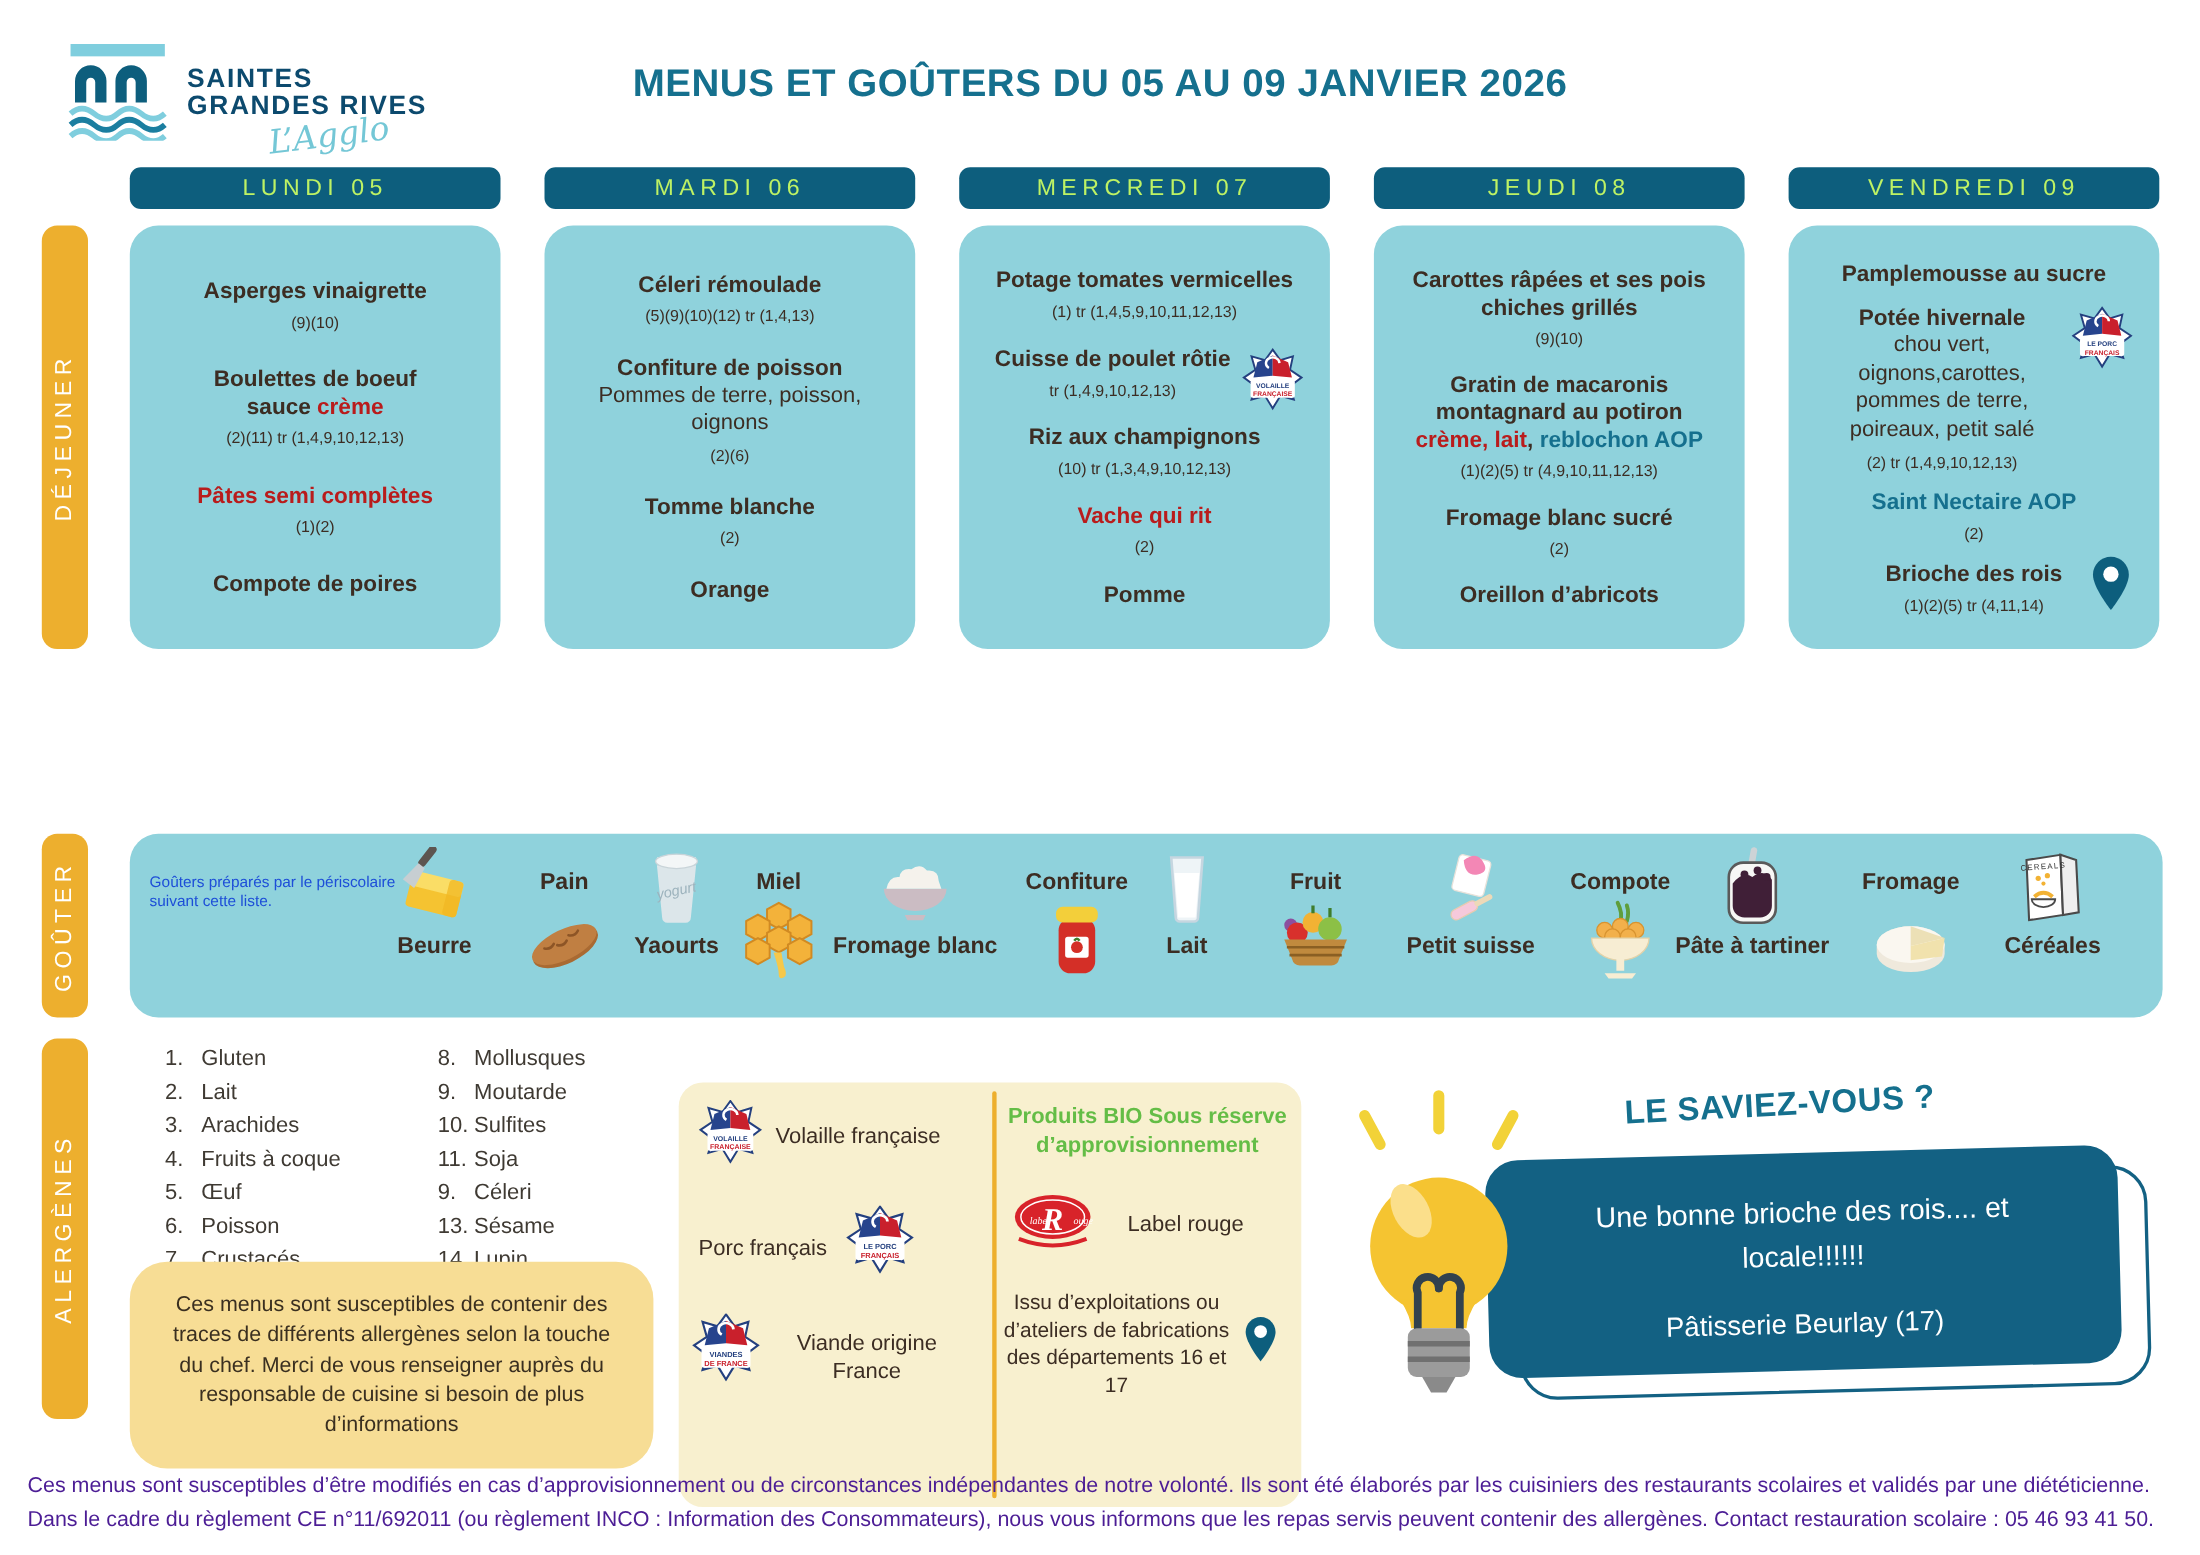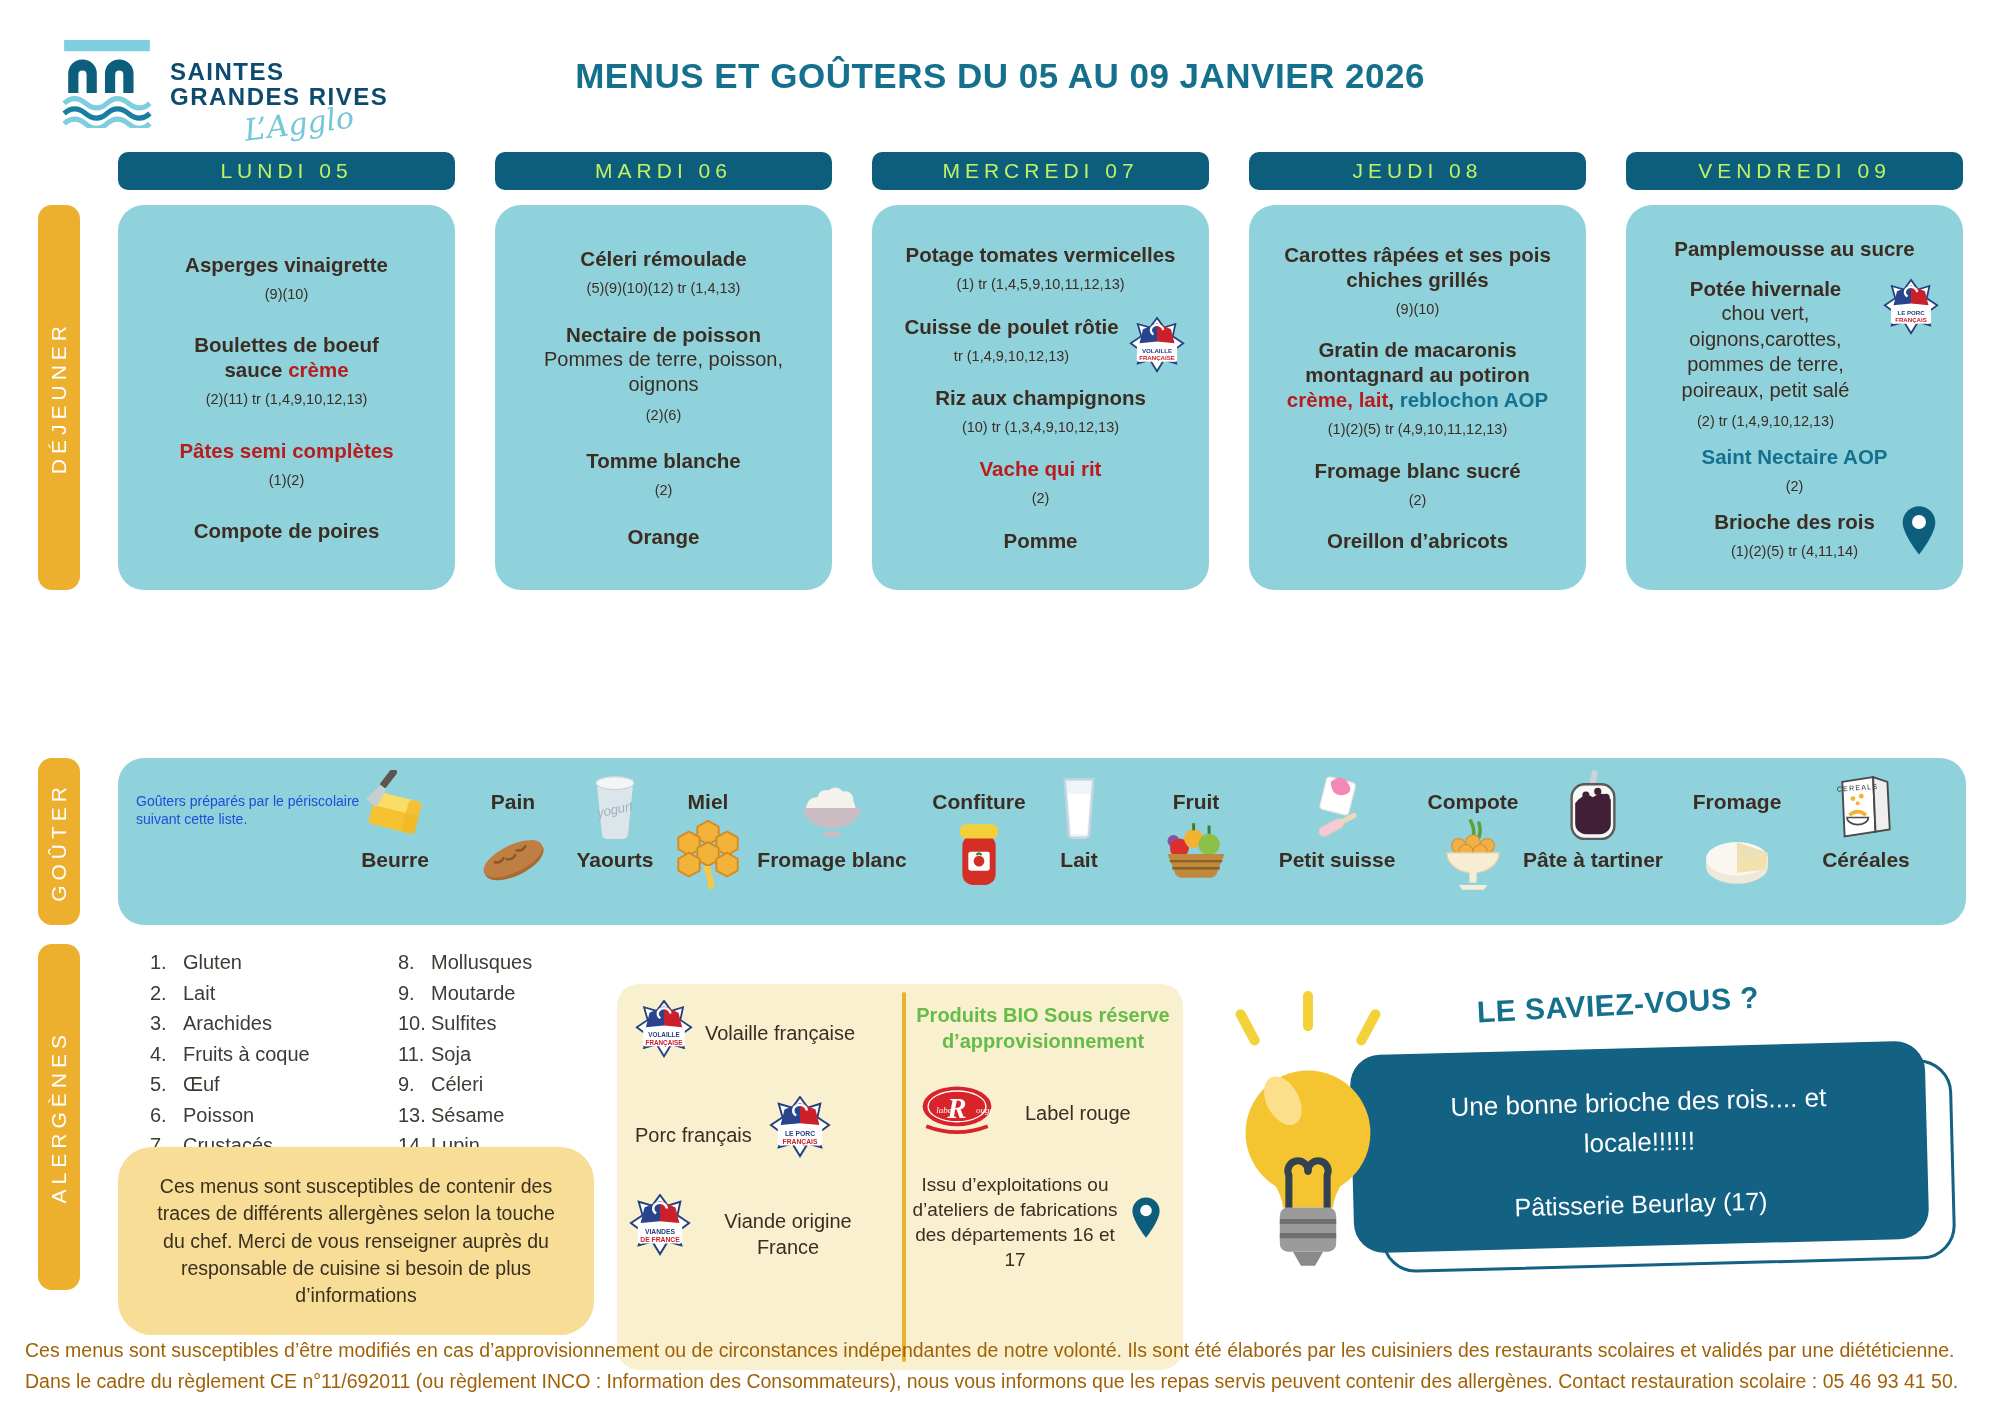--- a/index.html
+++ b/index.html
@@ -91,21 +91,21 @@
   .bulb{position:absolute;left:1232px;top:982px;width:152px;height:312px;z-index:3;}
   .bubble-shadow{position:absolute;left:1380px;top:1066px;width:568px;height:194px;
     border:3px solid #136183;border-radius:34px;background:#fff;transform:rotate(-1.5deg);z-index:1;}
   .bubble{position:absolute;left:1352px;top:1048px;width:575px;height:198px;background:#136183;
     border-radius:30px;transform:rotate(-1.5deg);z-index:2;color:#fff;}
   .bubble-l1{position:absolute;top:34px;left:60px;right:60px;text-align:center;font-size:26px;line-height:1.55;}
   .bubble-l2{position:absolute;top:142px;left:0;right:0;text-align:center;font-size:25px;}
 
   
   .footer{position:absolute;left:25px;top:1335px;width:1952px;font-size:19.5px;
-    color:#a16207;line-height:1.6;}
+    color:#4c1d95;line-height:1.6;}
 </style>
 </head>
 <body>
 
 <div class="page">
 
   <div class="logo">
     <div class="logo-mark">
       <svg viewBox="0 0 96 86">
         <rect x="6" y="0" width="84" height="11" fill="#7fcede"></rect>
@@ -156,21 +156,21 @@
         </div>
       </div>
       <div>
         <div class="day-pill">MARDI 06</div>
     <div class="day-card">
           <div class="menu-item ">
       <div class="menu-title"><span class="c-dark">Céleri rémoulade</span></div>
             <div class="menu-allergens">(5)(9)(10)(12) tr (1,4,13)</div>
           </div>
           <div class="menu-item ">
-      <div class="menu-title"><span class="c-dark">Nectaire de poisson</span></div>
+      <div class="menu-title"><span class="c-dark">Confiture de poisson</span></div>
             <div class="menu-sub">Pommes de terre, poisson, oignons</div>
             <div class="menu-allergens">(2)(6)</div>
           </div>
           <div class="menu-item ">
       <div class="menu-title"><span class="c-dark">Tomme blanche</span></div>
             <div class="menu-allergens">(2)</div>
           </div>
           <div class="menu-item ">
       <div class="menu-title"><span class="c-dark">Orange</span></div>
           </div>

